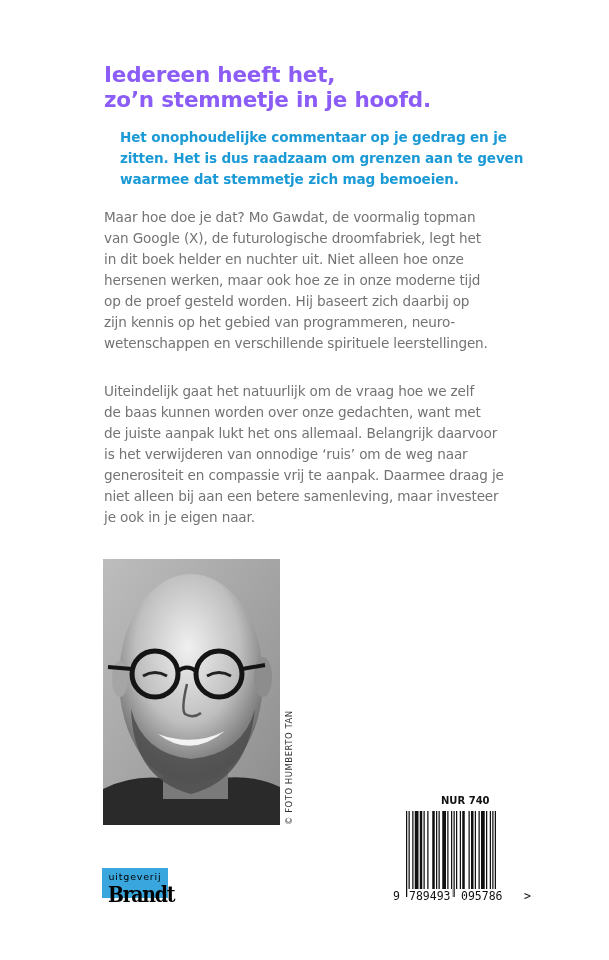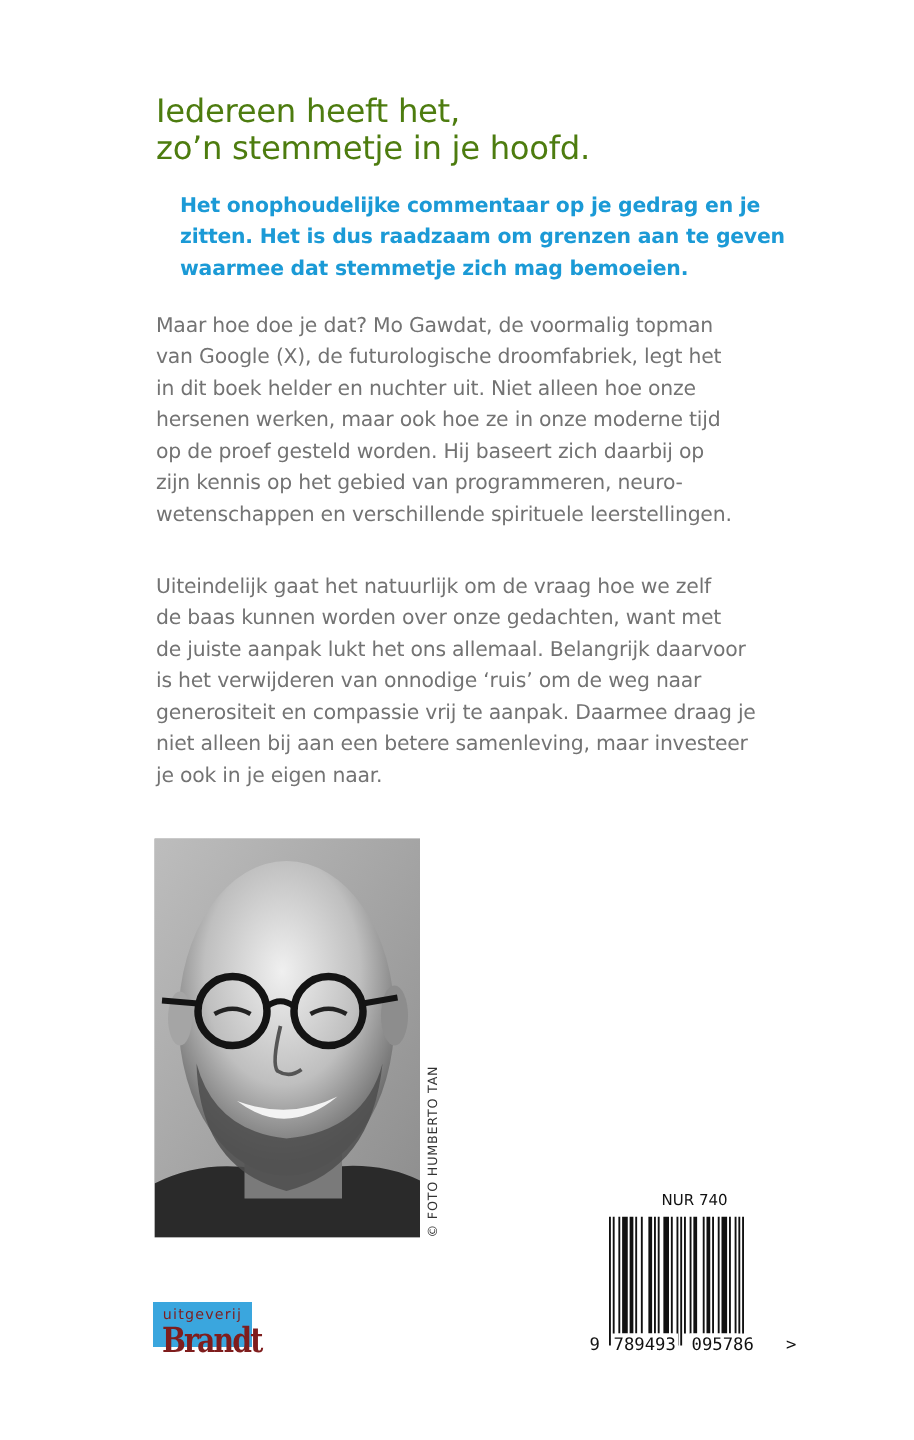--- a/index.html
+++ b/index.html
@@ -1,19 +1,19 @@
 <!DOCTYPE html>
 <html><head>
 <meta charset="utf-8">
 <style>
   html, body { margin: 0; padding: 0; background: #ffffff; }
   body { width: 609px; height: 960px; position: relative; overflow: hidden; font-family: "DejaVu Sans", sans-serif; }
   .headline {
     position: absolute; left: 104px; top: 62px; width: 430px;
-    color: #4d7c0f; font-weight: normal; font-size: 21.5px; line-height: 25px; margin: 0;
+    color: #8b5cf6; font-weight: bold; font-size: 21.5px; line-height: 25px; margin: 0;
     letter-spacing: -0.2px;
   }
   .intro {
     position: absolute; left: 104px; top: 111px; width: 430px;
     color: #1b9ad6; font-weight: bold; font-size: 13.6px; line-height: 21px; margin: 16px;
     letter-spacing: -0.15px;
   }
   .para {
     position: absolute; left: 104px; width: 430px;
     color: #737373; font-size: 13.6px; line-height: 21px; margin: 0;
@@ -26,26 +26,26 @@
     position: absolute; left: 103px; top: 559px; width: 177px; height: 266px;
     overflow: hidden; background: #9a9a9a;
   }
   .credit {
     position: absolute; left: 284px; top: 825px;
     transform: rotate(-90deg); transform-origin: left top;
     font-size: 8.5px; color: #333; letter-spacing: 0.5px; white-space: nowrap;
   }
   .logo {
     position: absolute; left: 102px; top: 868px; width: 66px; height: 30px;
-    background: #3aa6de; color: #7f1d1d; text-align: center;
+    background: #3aa6de; color: #000000; text-align: center;
   }
   .logo .top { display:block; font-size: 9.5px; letter-spacing: 0.8px; padding-top: 3px; line-height: 11px; font-family: "DejaVu Sans", sans-serif; }
   .logo .bottom { display:block; font-size: 23px; font-weight: bold; line-height: 24px; font-family: "DejaVu Serif", serif; letter-spacing: -1.5px; transform: scaleX(0.82); }
   .nur {
-    position: absolute; left: 441px; top: 795px; font-size: 10px; font-weight: normal; color: #111;
+    position: absolute; left: 441px; top: 795px; font-size: 10px; font-weight: bold; color: #111;
   }
   .barcode { position: absolute; left: 400px; top: 811px; width: 130px; height: 88px; }
   .isbn { position: absolute; left: 392px; top: 889px; width: 150px; font-family: "DejaVu Sans Mono", monospace; font-size: 11.5px; color: #111; }
   .isbn span { position: absolute; top: 0; background: #fff; padding: 0 1px; }
 </style>
 </head>
 <body>
 
 <h1 class="headline">
   <span class="ln">Iedereen heeft het,</span>

